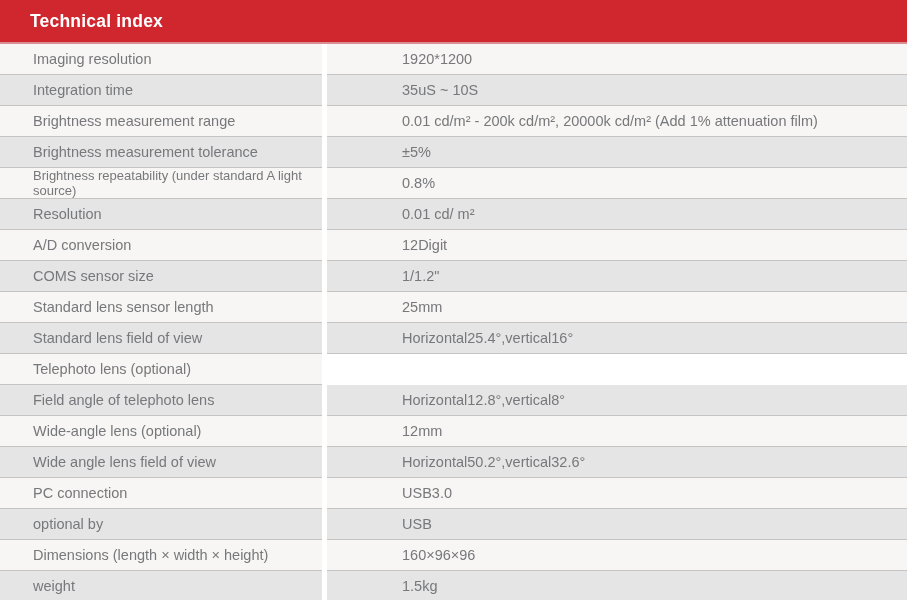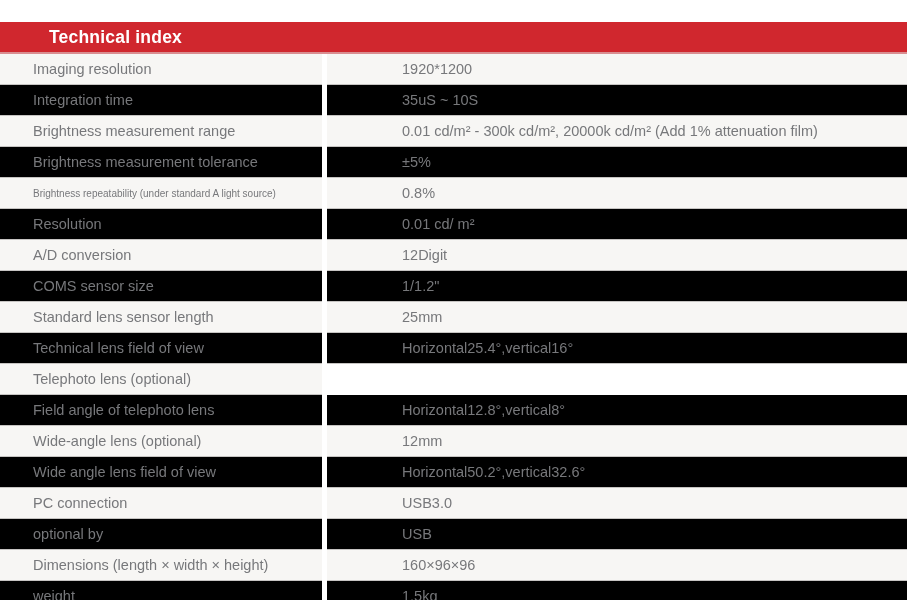--- a/index.html
+++ b/index.html
@@ -8,55 +8,54 @@
     font-family: "Liberation Sans", sans-serif;
     width: 907px; height: 600px;
     overflow: hidden;
   }
   .page {
     width: 907px; height: 600px;
     background: #ffffff;
     position: relative;
   }
   .header {
-    height: 32px;
+    height: 44px;
     background: #d0272e;
     border-bottom: 2px solid #d98e91;
     display: flex;
     align-items: center;
-    padding-left: 49px;
-    margin-top: 22px;
+    padding-left: 30px;
   }
   .header .title {
     color: #ffffff;
     font-size: 17.5px;
     font-weight: bold;
     letter-spacing: 0.2px;
   }
   .spec-table { width: 907px; }
   .row {
     display: flex;
     height: 31px;
     width: 100%;
   }
   .cell {
     display: flex;
     align-items: center;
     border-bottom: 1px solid #c6c4c2;
     color: #77787b;
     font-size: 14.5px;
-    background: #000000;
+    background: #e5e5e5;
   }
   .row.alt .cell { background: #f7f6f4; }
   .cell.label {
     width: 322px;
     padding-left: 33px;
     padding-right: 6px;
   }
-  .cell.label.small { font-size: 10px; }
+  .cell.label.small { font-size: 13px; }
   .gap {
     width: 5px;
     background: #ffffff;
   }
   .cell.value {
     flex: 1;
     padding-left: 75px;
   }
 </style>
 </head>
@@ -73,21 +72,21 @@
         <div class="cell value">1920*1200</div>
       </div>
       <div class="row">
         <div class="cell label">Integration time</div>
         <div class="gap"></div>
         <div class="cell value">35uS ~ 10S</div>
       </div>
       <div class="row alt">
         <div class="cell label">Brightness measurement range</div>
         <div class="gap"></div>
-        <div class="cell value">0.01 cd/m² - 300k cd/m², 20000k cd/m² (Add 1% attenuation film)</div>
+        <div class="cell value">0.01 cd/m² - 200k cd/m², 20000k cd/m² (Add 1% attenuation film)</div>
       </div>
       <div class="row">
         <div class="cell label">Brightness measurement tolerance</div>
         <div class="gap"></div>
         <div class="cell value">±5%</div>
       </div>
       <div class="row alt">
         <div class="cell label small">Brightness repeatability (under standard A light source)</div>
         <div class="gap"></div>
         <div class="cell value">0.8%</div>
@@ -106,21 +105,21 @@
         <div class="cell label">COMS sensor size</div>
         <div class="gap"></div>
         <div class="cell value">1/1.2"</div>
       </div>
       <div class="row alt">
         <div class="cell label">Standard lens sensor length</div>
         <div class="gap"></div>
         <div class="cell value">25mm</div>
       </div>
       <div class="row">
-        <div class="cell label">Technical lens field of view</div>
+        <div class="cell label">Standard lens field of view</div>
         <div class="gap"></div>
         <div class="cell value">Horizontal25.4°,vertical16°</div>
       </div>
       <div class="row alt">
         <div class="cell label">Telephoto lens (optional)</div>
         <div class="gap"></div>
       </div>
       <div class="row">
         <div class="cell label">Field angle of telephoto lens</div>
         <div class="gap"></div>

